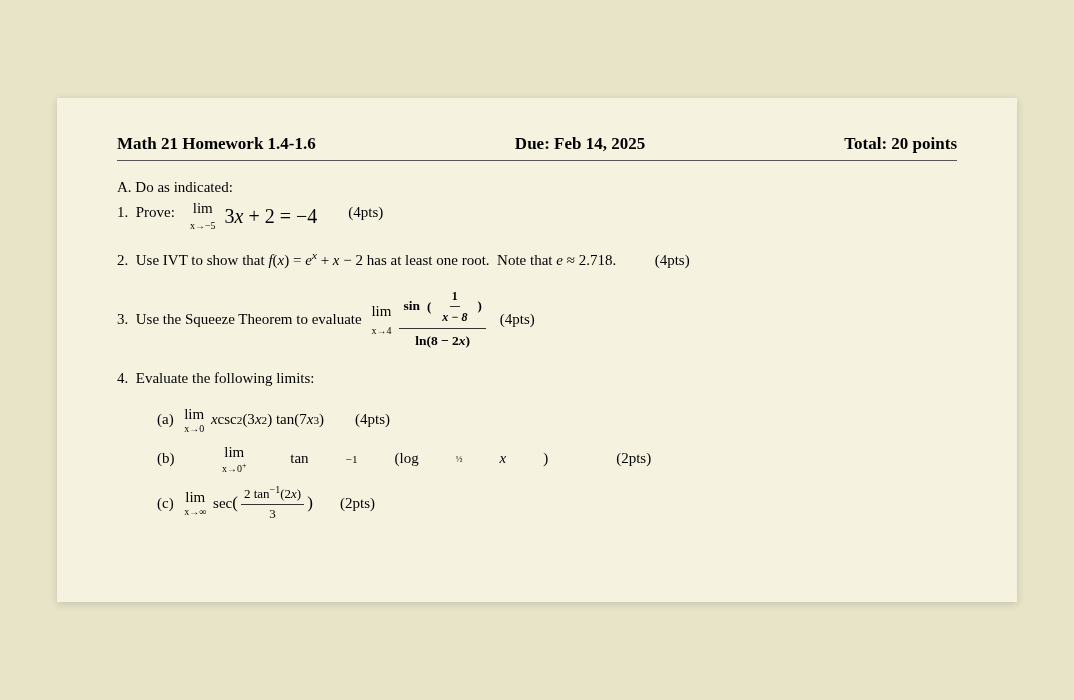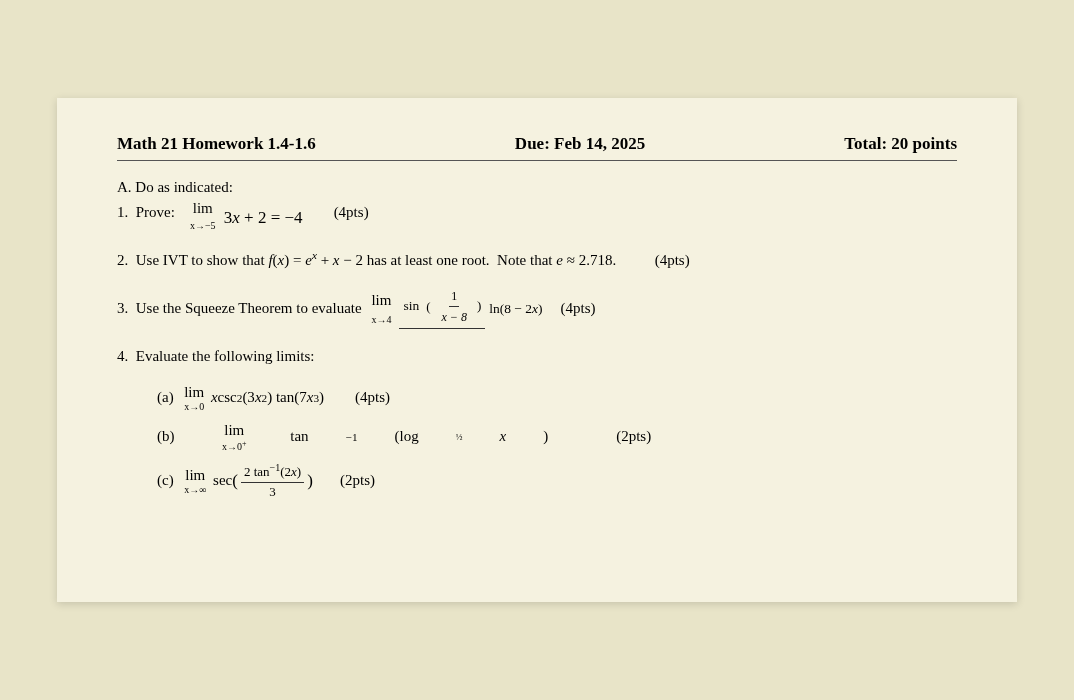--- a/index.html
+++ b/index.html
@@ -101,39 +101,39 @@
     <span>A. Do as indicated:</span>
   </div>
 
   <div class="problem">
     <span>1. &nbsp;Prove: &nbsp;&nbsp;</span>
     <span style="display:inline-flex; align-items:flex-end; vertical-align:middle;">
       <span style="display:inline-flex; flex-direction:column; align-items:center; margin-right:4px; vertical-align:bottom;">
         <span style="font-size:15px; font-style:normal;">lim</span>
         <span style="font-size:10px; line-height:1.1;">x→−5</span>
       </span>
-      <span style="font-size:17px;">&nbsp;3<span style="font-style:italic;">x</span> + 2 = −4</span>
+      <span style="font-size:20px;">&nbsp;3<span style="font-style:italic;">x</span> + 2 = −4</span>
     </span>
     <span class="pts">&nbsp;&nbsp;&nbsp;(4pts)</span>
   </div>
 
   <div class="problem">
     <span>2. &nbsp;Use IVT to show that <span style="font-style:italic;">f</span>(<span style="font-style:italic;">x</span>) = <span style="font-style:italic;">e<sup>x</sup></span> + <span style="font-style:italic;">x</span> − 2 has at least one root. &nbsp;Note that <span style="font-style:italic;">e</span> ≈ 2.718. &nbsp;&nbsp;&nbsp;&nbsp;&nbsp;<span class="pts">(4pts)</span></span>
   </div>
 
   <div class="problem">
     <span style="display:inline-flex; align-items:center; flex-wrap:nowrap;">
       <span style="margin-right:6px;">3. &nbsp;Use the Squeeze Theorem to evaluate&nbsp;</span>
 
       <span style="display:inline-flex; flex-direction:column; align-items:center; margin-right:4px;">
         <span style="font-size:15px;">lim</span>
         <span style="font-size:10px;">x→4</span>
       </span>
 
-      <span style="display:inline-flex; flex-direction:row; align-items:center; margin: 0 4px;">
+      <span style="display:inline-flex; flex-direction:column; align-items:center; margin: 0 4px; font-weight: bold;">
         <span style="border-bottom:1px solid #333; padding:0 4px 2px 4px; font-size:13.5px; text-align:center; white-space:nowrap;">
           sin
           <span style="display:inline-flex; flex-direction:column; align-items:center; vertical-align:middle; margin:0 1px; font-size:12px;">
             <span style="font-size:13px;"> ( </span>
           </span>
           <span style="display:inline-flex; flex-direction:column; align-items:center; vertical-align:middle; margin: 0 2px;">
             <span style="border-bottom:1px solid #333; padding:0 2px 1px 2px; font-size:12px;">1</span>
             <span style="padding:1px 2px 0 2px; font-size:12px; font-style:italic;">x − 8</span>
           </span>
           <span style="font-size:13px;"> )</span>

